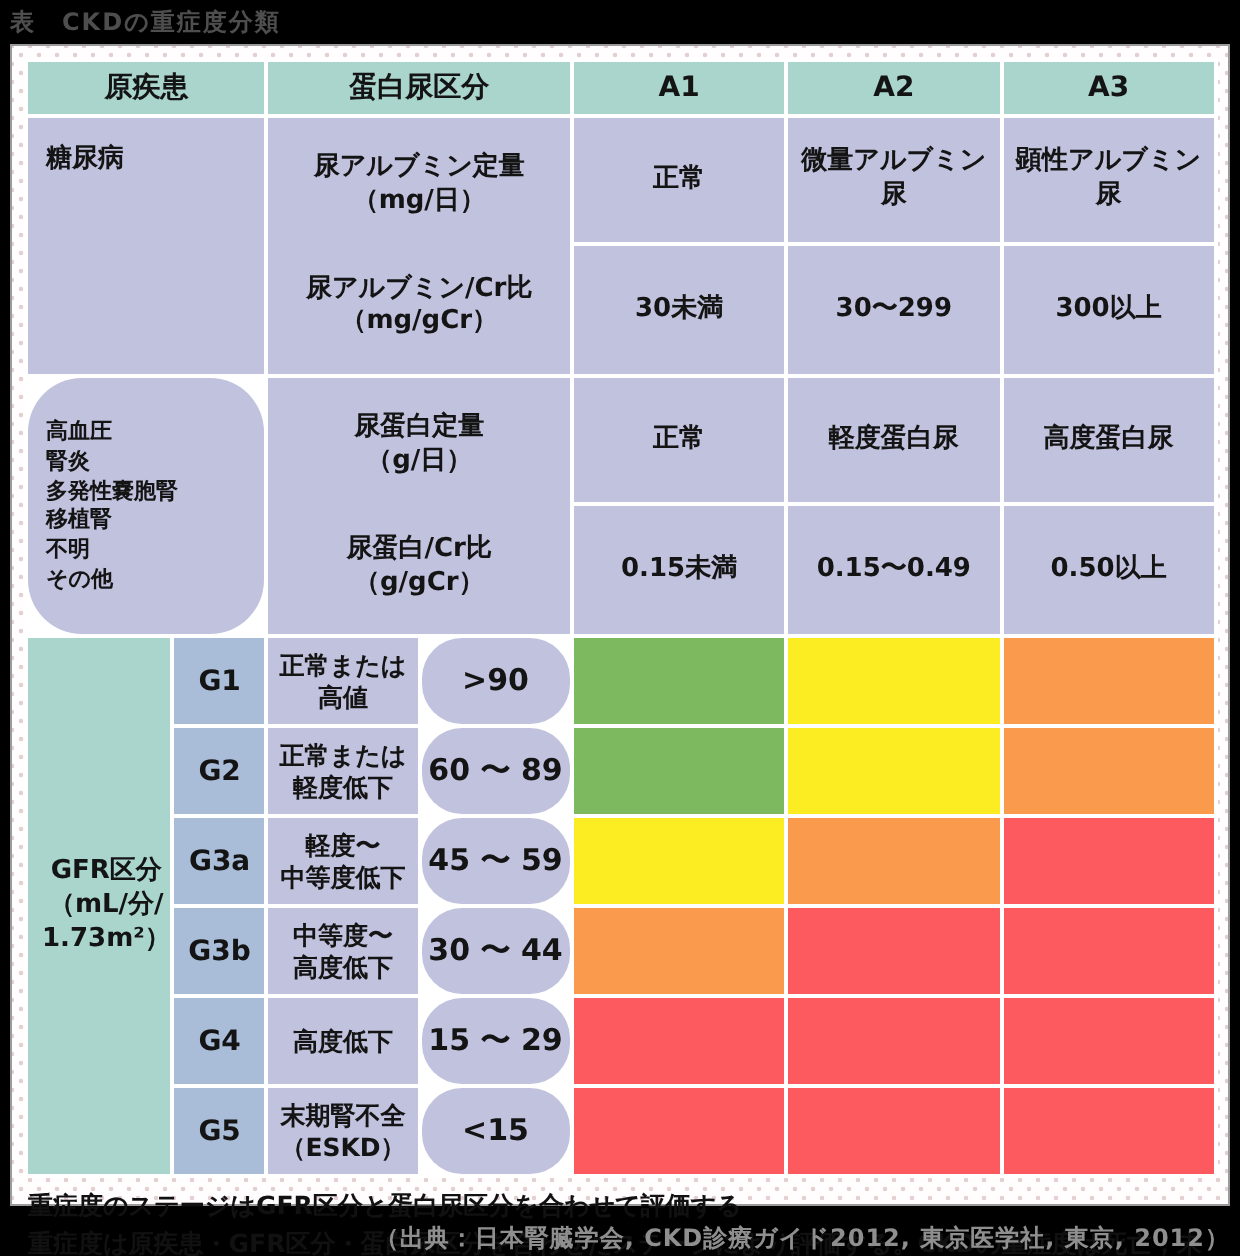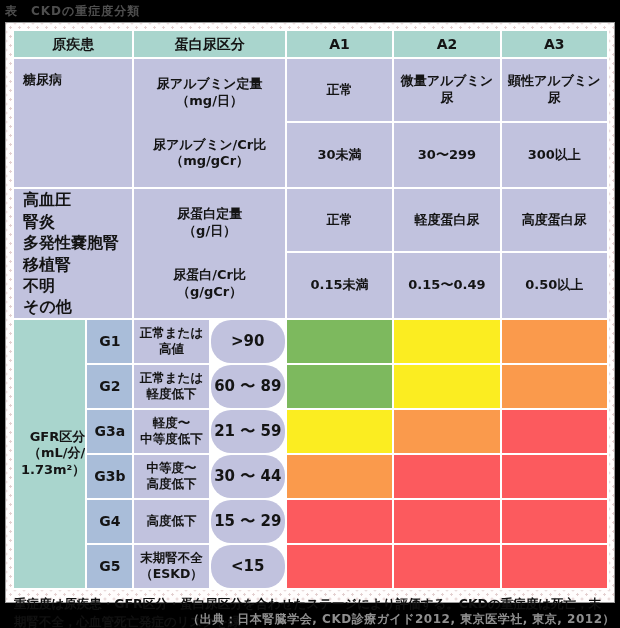--- a/index.html
+++ b/index.html
@@ -32,23 +32,23 @@
     text-align:center;vertical-align:middle;line-height:1.3;
     white-space:pre-line;overflow:hidden;
   }
   th{font-size:14px;}
   .teal{background:var(--c-teal);}
   .lav{background:var(--c-lavender);text-align:center;}
   .gcol{background:var(--c-gblue);}
   .hr0{height:26px}.hr1{height:37px}.hr2{height:38px}
   .hr3{height:47px}.hr4{height:49px}.hrg{height:43px}
   .disease-top{vertical-align:top;text-align:left;padding:13px 0 0 9px;}
-  .disease-list{text-align:left;padding-left:9px;line-height:1.34;font-size:16px;}
+  .disease-list{text-align:left;padding-left:9px;line-height:1.34;font-size:11px;border-radius:27px;}
   .measure .mline + .mline{margin-top:10px;}
-  .gfr-label{text-align:right;padding-left:7px;}
+  .gfr-label{text-align:center;padding-left:7px;}
   .grade{font-size:14px;}
   .range{font-size:15px;border-radius:20px;}
   .desc{font-size:12.5px;}
   .foot{
     margin:5px 10px 0 8px;font-size:12.5px;font-weight:bold;color:#111;
     line-height:1.45;
   }
   .citation{
     position:absolute;bottom:0;right:5px;
     color:#8f8f8f;font-size:12px;font-weight:bold;letter-spacing:0.5px;
@@ -139,21 +139,21 @@
 軽度低下</td>
       <td class="lav range">60 〜 89</td>
       <td class="heat" style="background-color: rgb(125, 185, 94);"></td>
       <td class="heat" style="background-color: rgb(251, 237, 33);"></td>
       <td class="heat" style="background-color: rgb(250, 154, 76);"></td>
     </tr>
     <tr class="hrg">
       <td class="gcol grade">G3a</td>
       <td class="lav desc">軽度〜
 中等度低下</td>
-      <td class="lav range">21 〜 59</td>
+      <td class="lav range">45 〜 59</td>
       <td class="heat" style="background-color: rgb(251, 237, 33);"></td>
       <td class="heat" style="background-color: rgb(250, 154, 76);"></td>
       <td class="heat" style="background-color: rgb(252, 90, 94);"></td>
     </tr>
     <tr class="hrg">
       <td class="gcol grade">G3b</td>
       <td class="lav desc">中等度〜
 高度低下</td>
       <td class="lav range">30 〜 44</td>
       <td class="heat" style="background-color: rgb(250, 154, 76);"></td>
@@ -174,18 +174,19 @@
 （ESKD）</td>
       <td class="lav range">&lt;15</td>
       <td class="heat" style="background-color: rgb(252, 90, 94);"></td>
       <td class="heat" style="background-color: rgb(252, 90, 94);"></td>
       <td class="heat" style="background-color: rgb(252, 90, 94);"></td>
     </tr>
   </tbody>
     </table>
 
   <div class="foot">
+    <div>重症度のステージはGFR区分と蛋白尿区分を合わせて評価する</div>
     <div><span>重症度は原疾患・GFR区分・蛋白尿区分を合わせたステージにより評価する。CKDの重症度は死亡，末期腎不全，心血管死亡発症のリスクを緑</span></div>
 
   </div>
 </div>
 
 <div class="citation">（出典：日本腎臓学会, CKD診療ガイド2012, 東京医学社, 東京, 2012）</div>
 
 </body></html>

